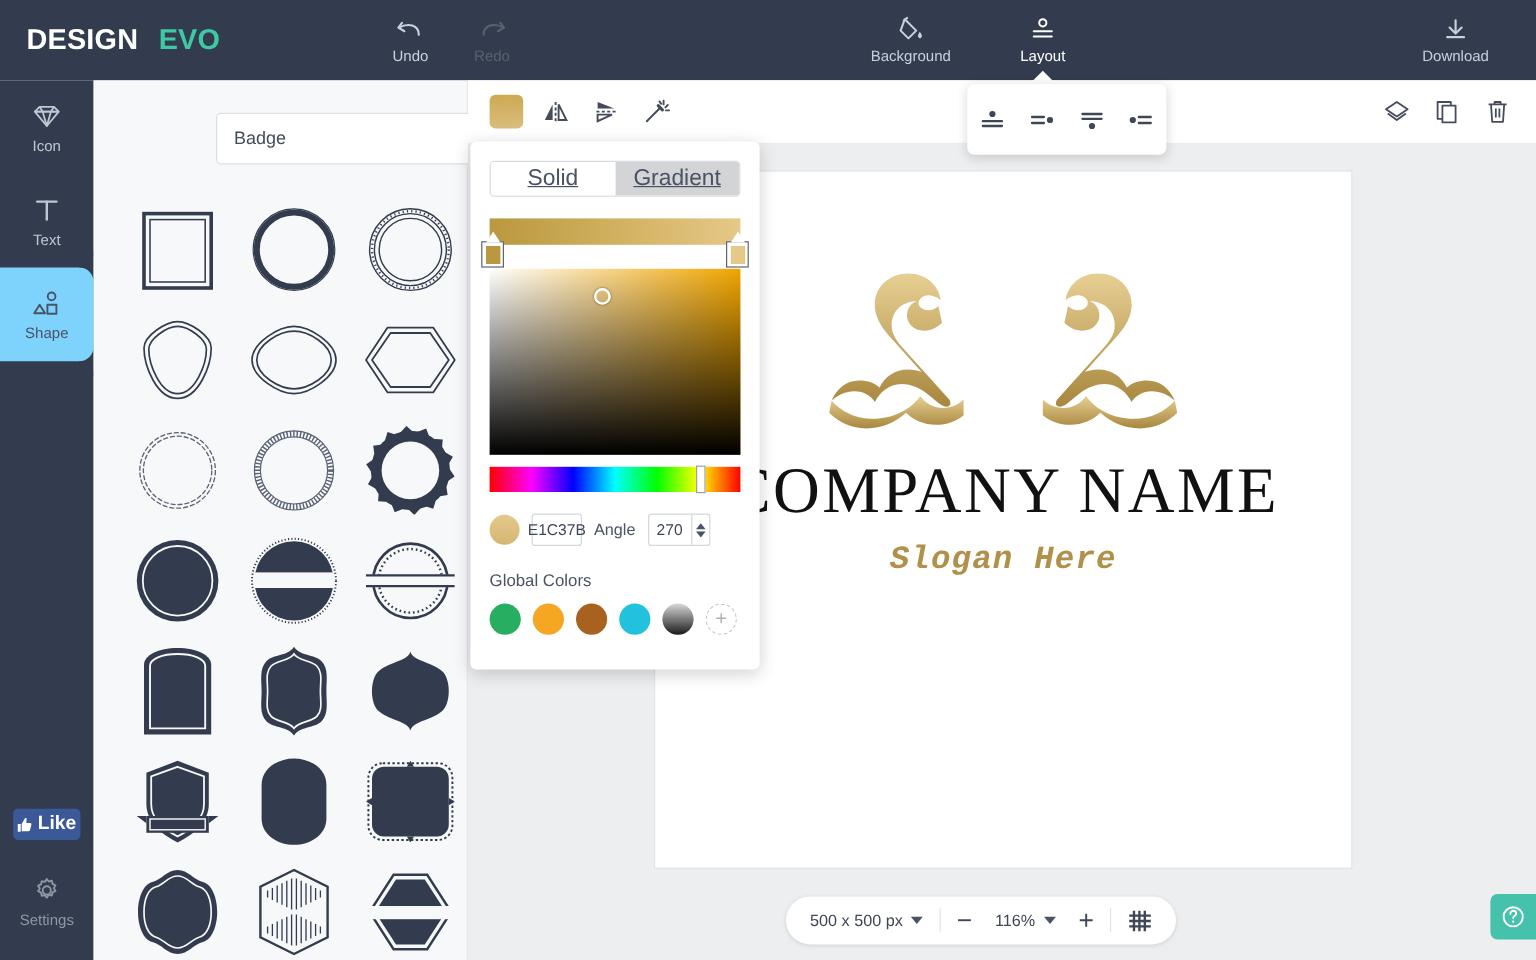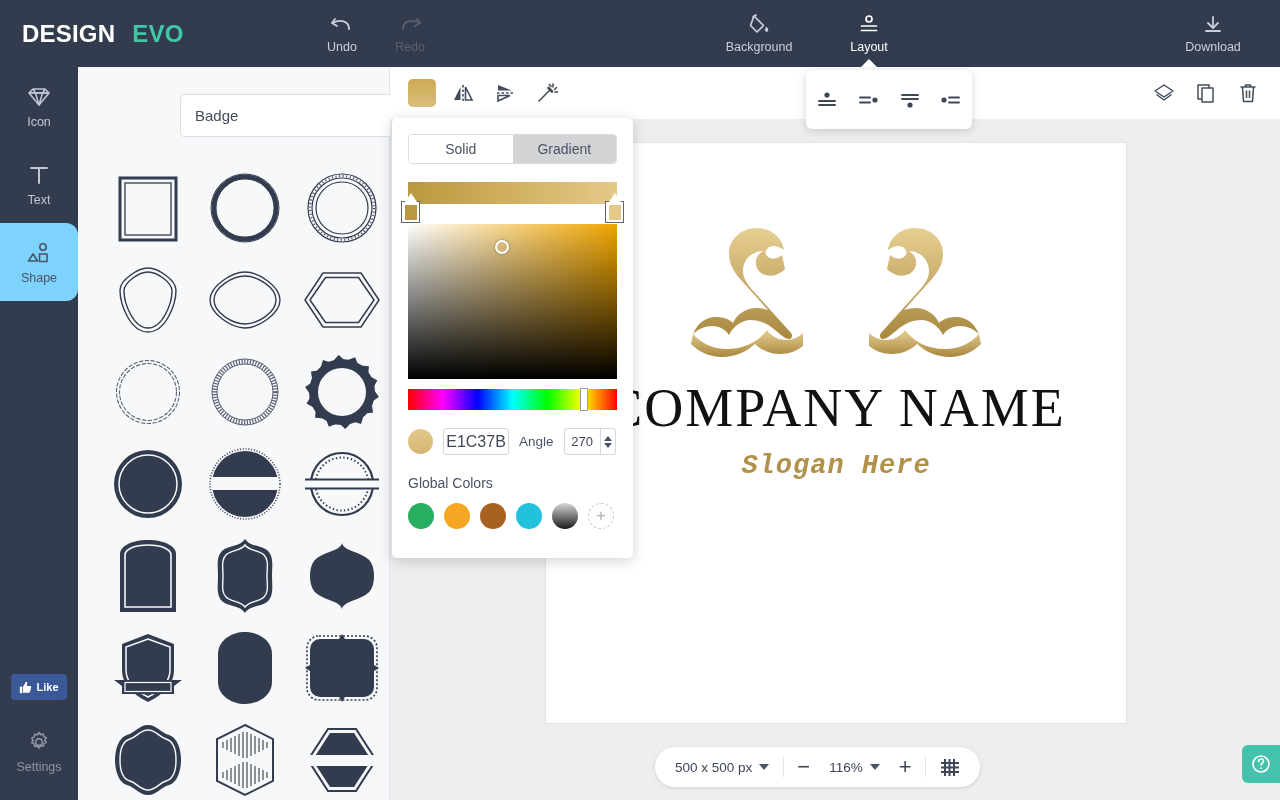--- a/index.html
+++ b/index.html
@@ -58,21 +58,21 @@
   .rail-item.active::before,
   .rail-item.active::after {
     content: ""; position: absolute; right: 0; width: 12px; height: 12px;
     background: #333c4e;
   }
   .rail-item.active::before { top: -12px; border-bottom-right-radius: 12px; }
   .rail-item.active::after  { bottom: -12px; border-top-right-radius: 12px; }
   .like-btn {
     position: absolute; left: 11px; top: 607px;
     width: 56px; height: 26px; border-radius: 4px;
-    background: #3b5998; color: #fff; font-size: 11px; font-weight: bold;
+    background: #3b5998; color: #fff; font-size: 16px; font-weight: bold;
     display: flex; align-items: center; justify-content: center; gap: 4px;
     cursor: pointer;
   }
   .rail-settings {
     position: absolute; left: 0; top: 645px; width: 78px; height: 78px;
     display: flex; flex-direction: column; align-items: center; justify-content: center;
     color: #8e95a3; cursor: pointer;
   }
   .rail-settings .rlab { font-size: 12.5px; margin-top: 5px; }
 
@@ -179,21 +179,21 @@
     position: absolute; left: 392px; top: 118px; width: 241px; height: 440px;
     background: #ffffff; border-radius: 5px; box-shadow: 0 3px 14px rgba(0,0,0,.18);
     padding: 16px;
   }
   .seg {
     width: 209px; height: 30px; border-radius: 4px; overflow: hidden;
     display: flex; border: 1px solid #d8dbe0;
   }
   .seg div {
     flex: 1; display: flex; align-items: center; justify-content: center;
-    font-size: 14px; color: #4a5365; cursor: pointer;
+    font-size: 19px; color: #4a5365; cursor: pointer; text-decoration: underline;
   }
   .seg .on { background: #d3d4d6; }
   .seg .off { background: #ffffff; }
 
   .grad-bar {
     position: relative; margin-top: 18px; width: 209px; height: 22px;
     background: linear-gradient(90deg, #b9983f 0%, #cfae5c 45%, #e6c888 100%);
   }
   .stop {
     position: absolute; top: 19px; width: 19px; height: 22px;
@@ -230,23 +230,23 @@
     position: absolute; top: -1px; left: 172px; width: 8px; height: 23px;
     background: #fff; border: 1px solid #9aa0a8;
   }
 
   .crow { display: flex; align-items: center; margin-top: 18px; gap: 10px; }
   .c-dot {
     width: 25px; height: 25px; border-radius: 50%;
     background: linear-gradient(180deg,#e4c98b,#d5b573);
   }
   .hexbox {
-    width: 66px; height: 27px; border: 1px solid #d4d7dc; border-radius: 3px;
+    width: 42px; height: 27px; border: 1px solid #d4d7dc; border-radius: 3px;
     display: flex; align-items: center; justify-content: center;
-    font-size: 16px; color: #3f4757; cursor: text;
+    font-size: 13px; color: #3f4757; cursor: text;
   }
   .anglab { font-size: 13.5px; color: #4a5365; }
   .spin {
     display: flex; width: 52px; height: 27px; border: 1px solid #d4d7dc; border-radius: 3px;
     overflow: hidden;
   }
   .spin .val {
     flex: 1; display: flex; align-items: center; justify-content: center;
     font-size: 13px; color: #3f4757;
   }

